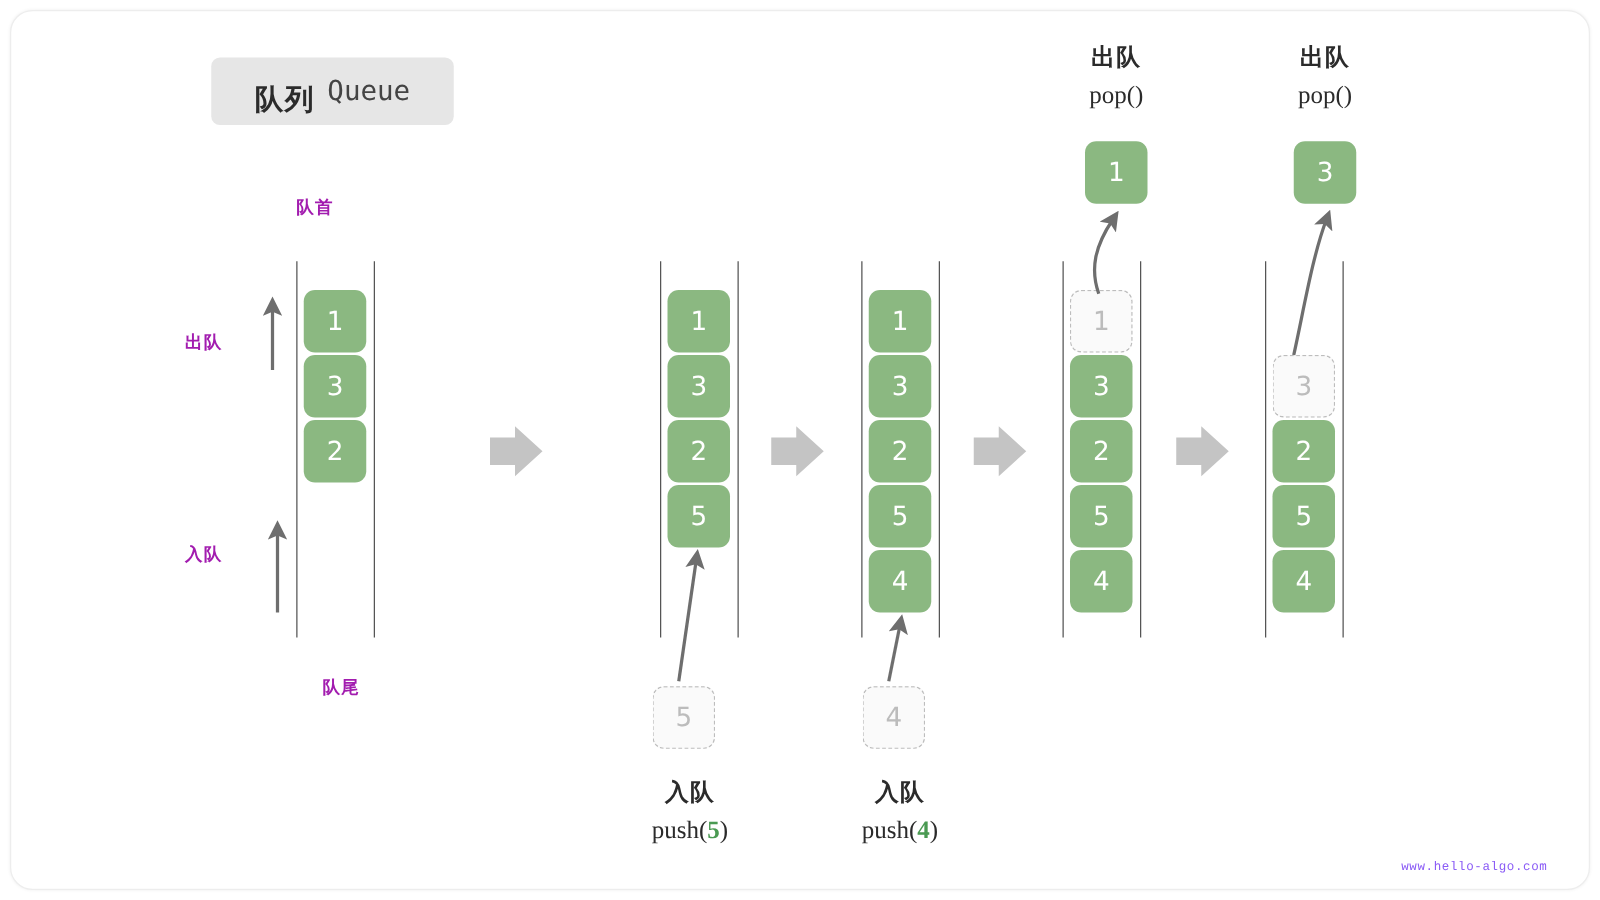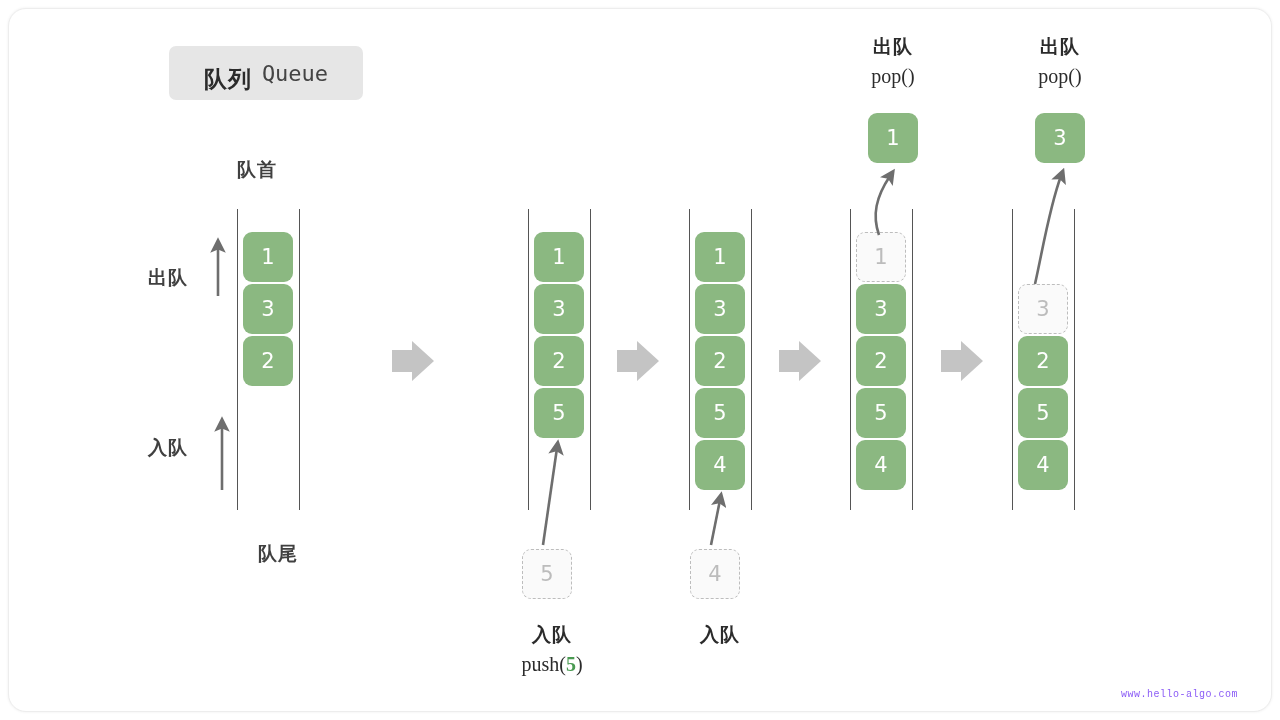--- a/index.html
+++ b/index.html
@@ -51,23 +51,23 @@
   }
   .title-en {
     font-family: "DejaVu Sans Mono", "Liberation Mono", monospace;
     font-size: 22px;
     color: #444444;
   }
 
   
   .label-cn {
     position: absolute;
-    font-size: 19px;
+    font-size: 14px;
     font-weight: bold;
-    color: #404040;
+    color: #a21caf;
     white-space: nowrap;
     letter-spacing: 1px;
   }
   .op-label {
     position: absolute;
     text-align: center;
     white-space: nowrap;
     line-height: 1.55;
   }
   .op-label .cn {
@@ -204,20 +204,21 @@
     <div class="rail right"></div>
     <div class="cell green" style="top:23px;">1</div>
     <div class="cell green" style="top:75px;">3</div>
     <div class="cell green" style="top:127px;">2</div>
     <div class="cell green" style="top:179px;">5</div>
     <div class="cell green" style="top:231px;">4</div>
   </div>
   <div class="float-cell ghost" style="left:690px; top:549px;">4</div>
   <div class="op-label" style="left:620px; top:620px; width:200px;">
     <span class="cn">入队</span>
+    <span class="code"><span>push(</span><span class="num">4</span><span>)</span></span>
   </div>
 
   <div class="queue" style="left:850px; top:209px;">
     <div class="rail left"></div>
     <div class="rail right"></div>
     <div class="cell ghost" style="top:23px;">1</div>
     <div class="cell green" style="top:75px;">3</div>
     <div class="cell green" style="top:127px;">2</div>
     <div class="cell green" style="top:179px;">5</div>
     <div class="cell green" style="top:231px;">4</div>

